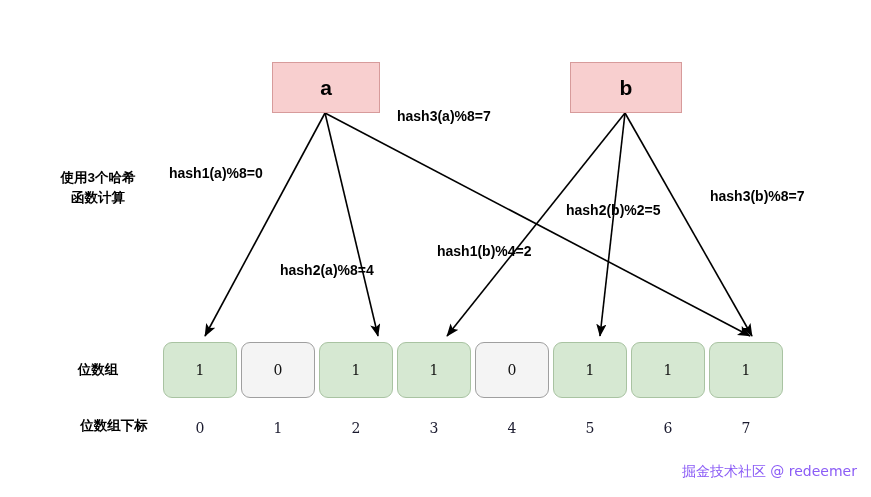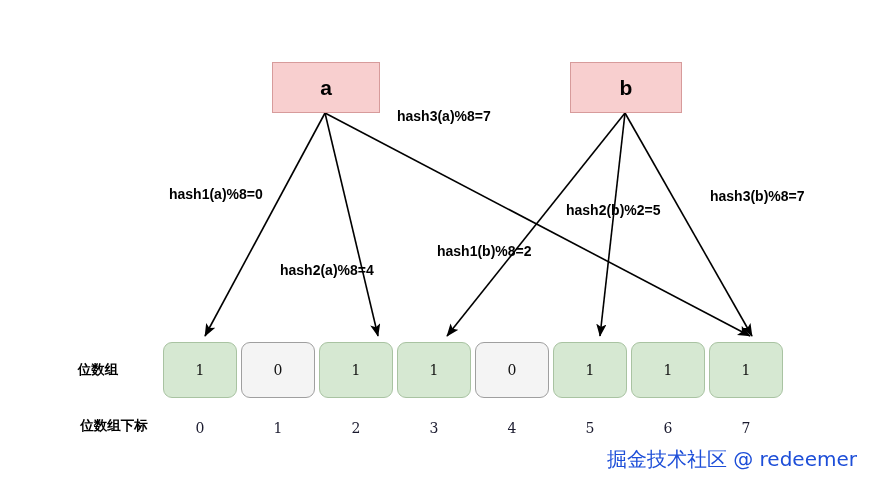--- a/index.html
+++ b/index.html
@@ -39,21 +39,21 @@
 
   .edge-label {
     position: absolute;
     font-size: 14px;
     font-weight: bold;
     color: #000000;
     white-space: nowrap;
     letter-spacing: 0px;
   }
   #lbl-h3a { left: 397px; top: 108px; }
-  #lbl-h1a { left: 155px; top: 186px; padding-left: 14px; }
+  #lbl-h1a { left: 155px; top: 165px; padding-left: 14px; }
   #lbl-h2a { left: 280px; top: 262px; }
   #lbl-h1b { left: 437px; top: 243px; }
   #lbl-h2b { left: 566px; top: 202px; }
   #lbl-h3b { left: 710px; top: 188px; }
 
   .side-label {
     position: absolute;
     font-size: 13.5px;
     font-weight: bold;
     color: #000000;
@@ -108,23 +108,23 @@
     width: 74px;
     text-align: center;
     font-size: 14px;
     color: #1a1a2e;
     font-family: "DejaVu Serif", "Liberation Serif", serif;
   }
 
   #watermark {
     position: absolute;
     right: 14px;
-    bottom: 24px;
-    font-size: 20px;
-    color: #1d4ed8;
+    bottom: 16px;
+    font-size: 14px;
+    color: #8b5cf6;
     white-space: nowrap;
     font-family: "DejaVu Sans", "Liberation Sans", sans-serif;
   }
 </style>
 </head>
 <body>
 
 <svg id="canvas" viewBox="0 0 871 497" xmlns="http://www.w3.org/2000/svg">
   <defs>
     <marker id="arrowhead" markerWidth="9" markerHeight="9" refX="7.5" refY="3.2" orient="auto" markerUnits="strokeWidth">
@@ -154,28 +154,30 @@
 </svg>
 
 <div class="node-box" id="box-a">
   <span>a</span>
 </div>
 <div class="node-box" id="box-b">
   <span>b</span>
 </div>
 
 <div class="side-label" id="lbl-hashcalc">
+  <div>使用3个哈希</div>
+  <div>函数计算</div>
 </div>
 <div class="side-label" id="lbl-bitarray">位数组</div>
 <div class="side-label" id="lbl-bitindex">位数组下标</div>
 
 <div class="edge-label" id="lbl-h1a">hash1(a)%8=0</div>
 <div class="edge-label" id="lbl-h2a">hash2(a)%8=4</div>
 <div class="edge-label" id="lbl-h3a">hash3(a)%8=7</div>
-<div class="edge-label" id="lbl-h1b">hash1(b)%8=2</div>
+<div class="edge-label" id="lbl-h1b">hash1(b)%4=2</div>
 <div class="edge-label" id="lbl-h2b">hash2(b)%2=5</div>
 <div class="edge-label" id="lbl-h3b">hash3(b)%8=7</div>
 
 <div id="bit-cells">
     <div class="bit-cell on" style="left: 0px;">1</div>
     <div class="bit-cell off" style="left: 78px;">0</div>
     <div class="bit-cell on" style="left: 156px;">1</div>
     <div class="bit-cell on" style="left: 234px;">1</div>
     <div class="bit-cell off" style="left: 312px;">0</div>
     <div class="bit-cell on" style="left: 390px;">1</div>

